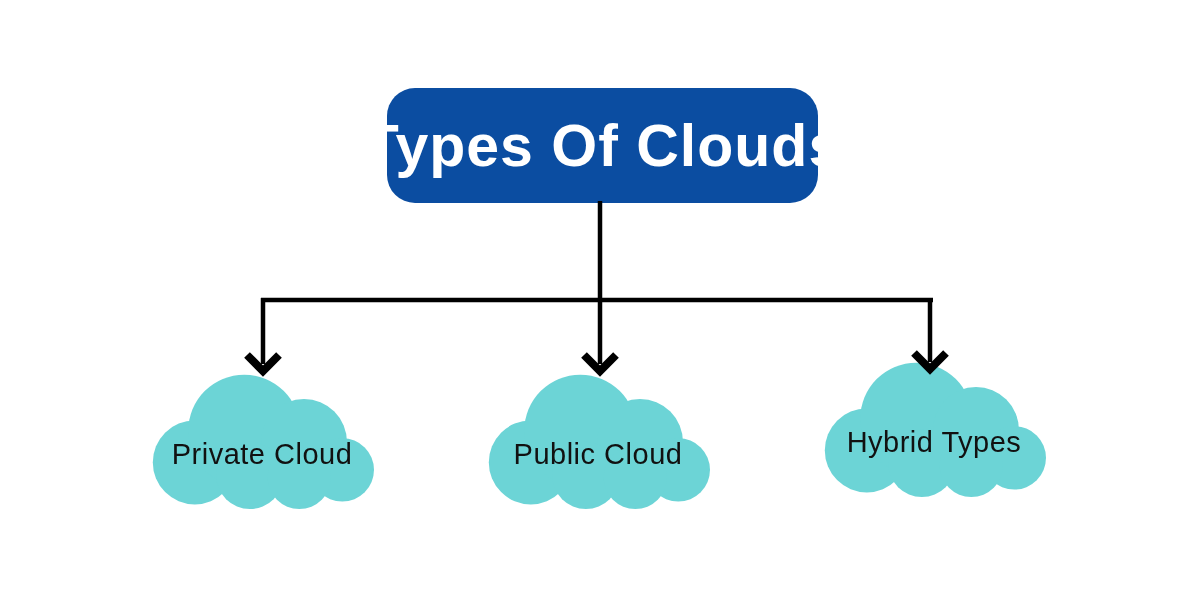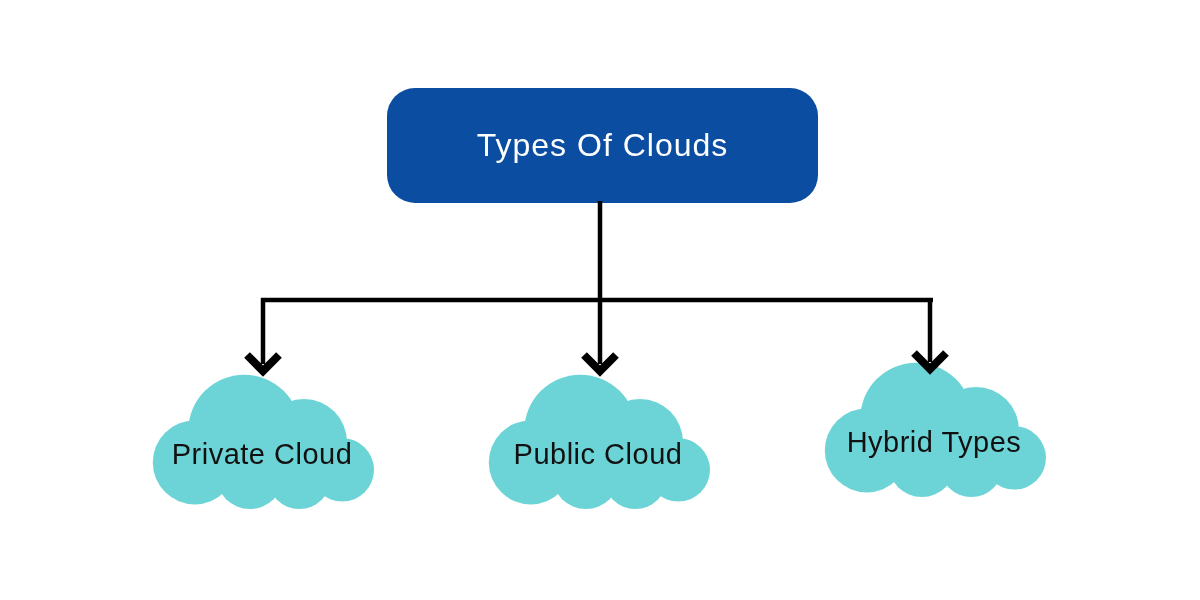--- a/index.html
+++ b/index.html
@@ -24,23 +24,23 @@
   .title-box{
     position:absolute;
     left:387px;top:88px;
     width:431px;height:115px;
     background:var(--title-bg);
     border-radius:28px;
     display:flex;align-items:center;justify-content:center;
   }
   .title-text{
     color:var(--title-text);
-    font-size:32px;
+    font-size:59px;
     letter-spacing:1px;
-    font-weight:400;
+    font-weight:700;
     white-space:nowrap;
   }
   .connector-layer{
     position:absolute;left:0;top:0;
     width:1200px;height:600px;
     pointer-events:none;
     z-index:3;
   }
   .cloud-node{
     position:absolute;

